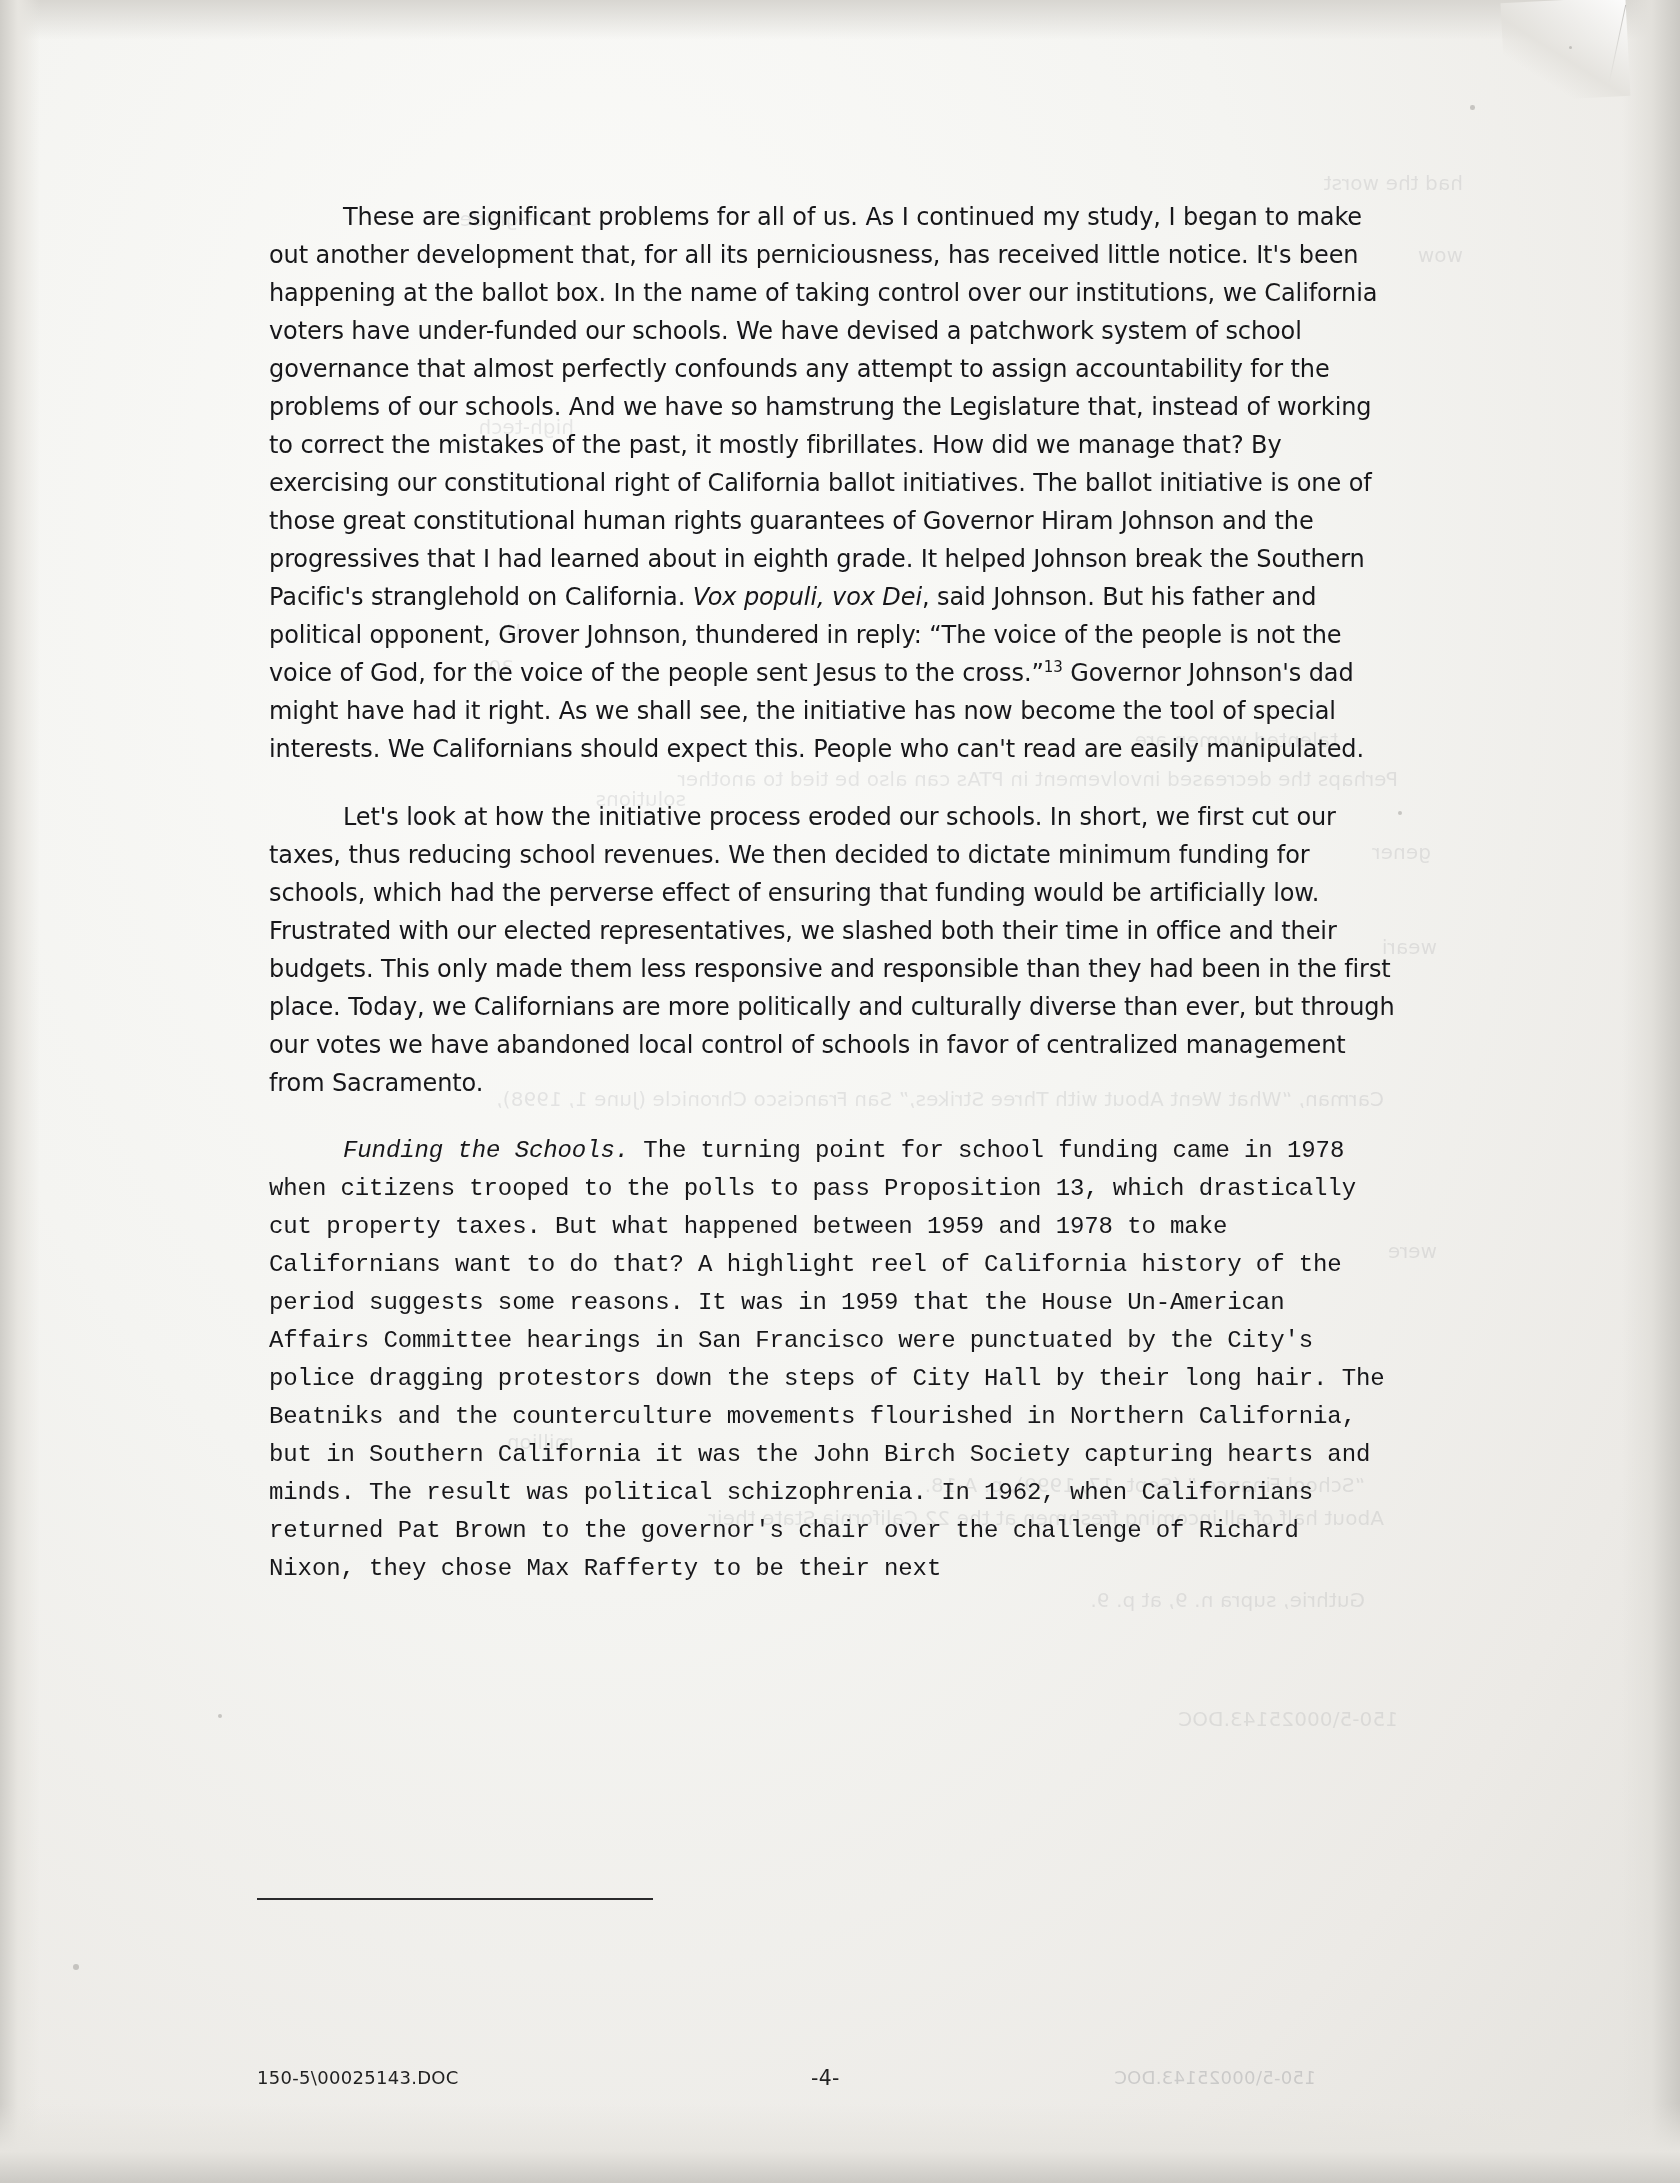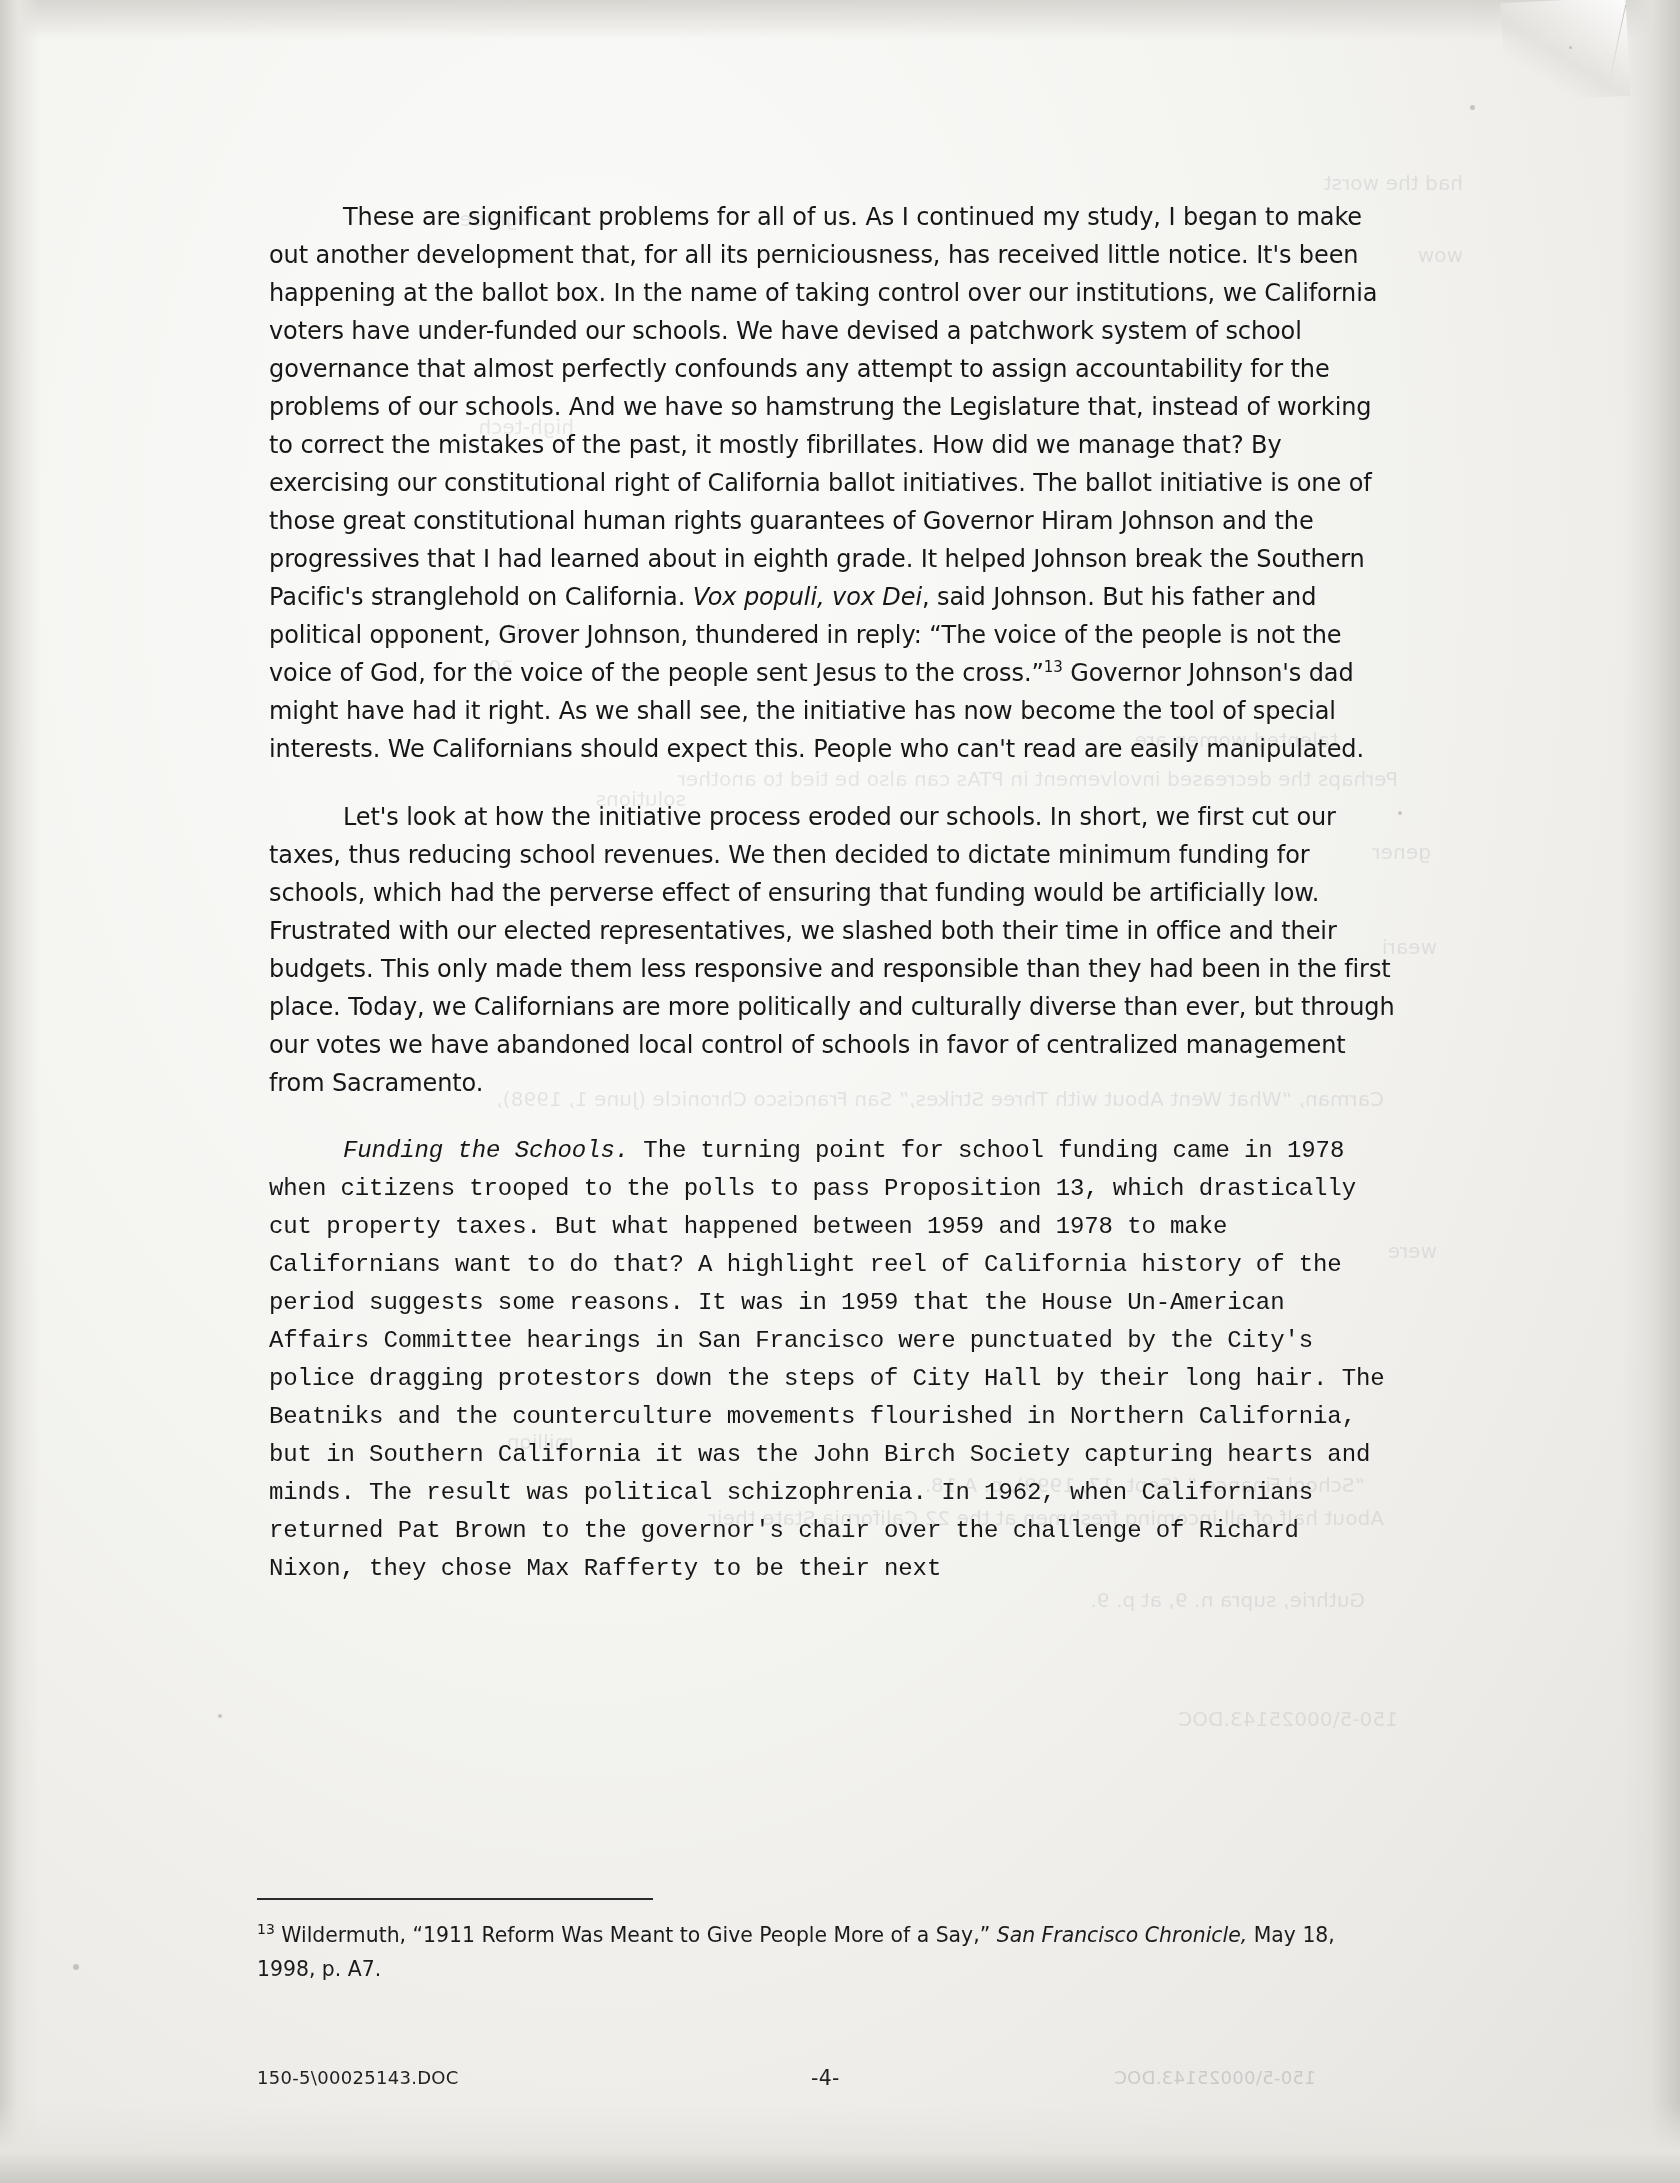--- a/index.html
+++ b/index.html
@@ -197,21 +197,20 @@
   <div class="speck" style="left:73px; top:1964px; width:6px; height:6px;"></div>
   <div class="speck" style="left:218px; top:1714px; width:4px; height:4px;"></div>
 
   <div class="content">
     <p class="body" id="p1"><span>These are significant problems for all of us.  As I continued my study, I began to make out another development that, for all its perniciousness, has received little notice.  It's been happening at the ballot box.  In the name of taking control over our institutions, we California voters have under-funded our schools.  We have devised a patchwork system of school governance that almost perfectly confounds any attempt to assign accountability for the problems of our schools.  And we have so hamstrung the Legislature that, instead of working to correct the mistakes of the past, it mostly fibrillates.  How did we manage that?  By exercising our constitutional right of California ballot initiatives.  The ballot initiative is one of those great constitutional human rights guarantees of Governor Hiram Johnson and the progressives that I had learned about in eighth grade.  It helped Johnson break the Southern Pacific's stranglehold on California.  </span><span class="ital">Vox populi, vox Dei</span><span>, said Johnson.  But his father and political opponent, Grover Johnson, thundered in reply: “The voice of the people is not the voice of God, for the voice of the people sent Jesus to the cross.”</span><sup>13</sup><span>  Governor Johnson's dad might have had it right.  As we shall see, the initiative has now become the tool of special interests.  We Californians should expect this.  People who can't read are easily manipulated.</span></p>
     <p class="body" id="p2"><span>Let's look at how the initiative process eroded our schools.  In short, we first cut our taxes, thus reducing school revenues.  We then decided to dictate minimum funding for schools, which had the perverse effect of ensuring that funding would be artificially low.  Frustrated with our elected representatives, we slashed both their time in office and their budgets.  This only made them less responsive and responsible than they had been in the first place.  Today, we Californians are more politically and culturally diverse than ever, but through our votes we have abandoned local control of schools in favor of centralized management from Sacramento.</span></p>
     <p class="body" id="p3"><span class="ital">Funding the Schools.</span><span>  The turning point for school funding came in 1978 when citizens trooped to the polls to pass Proposition 13, which drastically cut property taxes.  But what happened between 1959 and 1978 to make Californians want to do that?  A highlight reel of California history of the period suggests some reasons.  It was in 1959 that the House Un-American Affairs Committee hearings in San Francisco were punctuated by the City's police dragging protestors down the steps of City Hall by their long hair.  The Beatniks and the counterculture movements flourished in Northern California, but in Southern California it was the John Birch Society capturing hearts and minds.  The result was political schizophrenia.  In 1962, when Californians returned Pat Brown to the governor's chair over the challenge of Richard Nixon, they chose Max Rafferty to be their next</span></p>
   </div>
 
   <div class="footnote-rule"></div>
-  <div class="footnote" id="footnote"><sup>13</sup><span> Wildermuth, “1911 Reform Was Meant to Give People More of a Say,” </span><span class="ital">San Francisco Chronicle,</span><span> May 18, 1998, p. A7.</span></div>
 
   <div class="footer">
     <span class="docid">150-5\00025143.DOC</span>
     <span class="pageno">-4-</span>
   </div>
 
   <div class="bleed-footer">150-5\00025143.DOC</div>
 </div>
 
 

